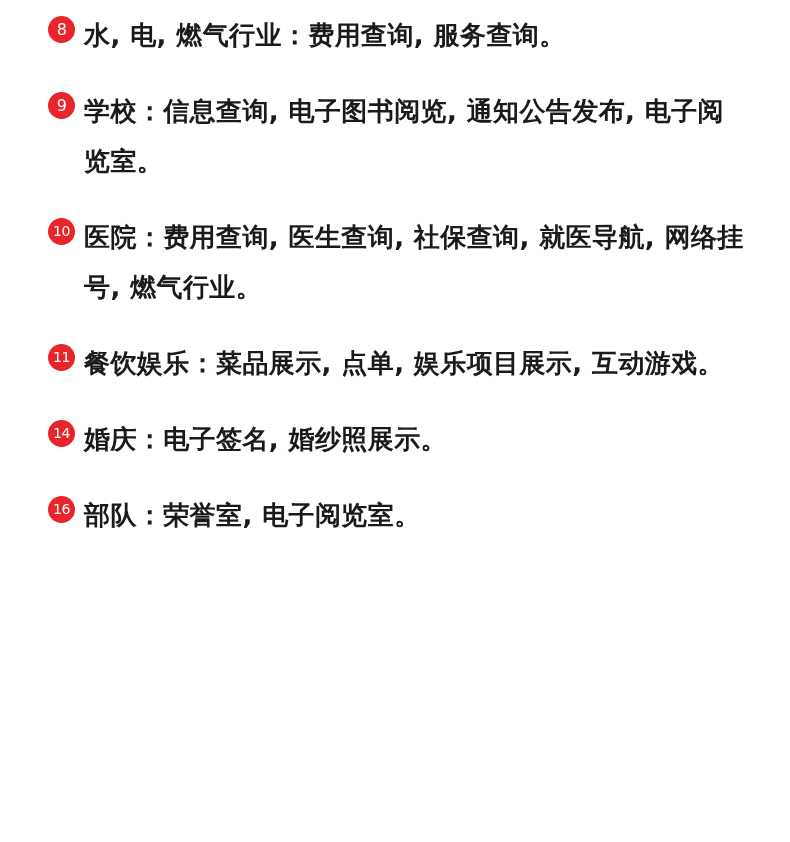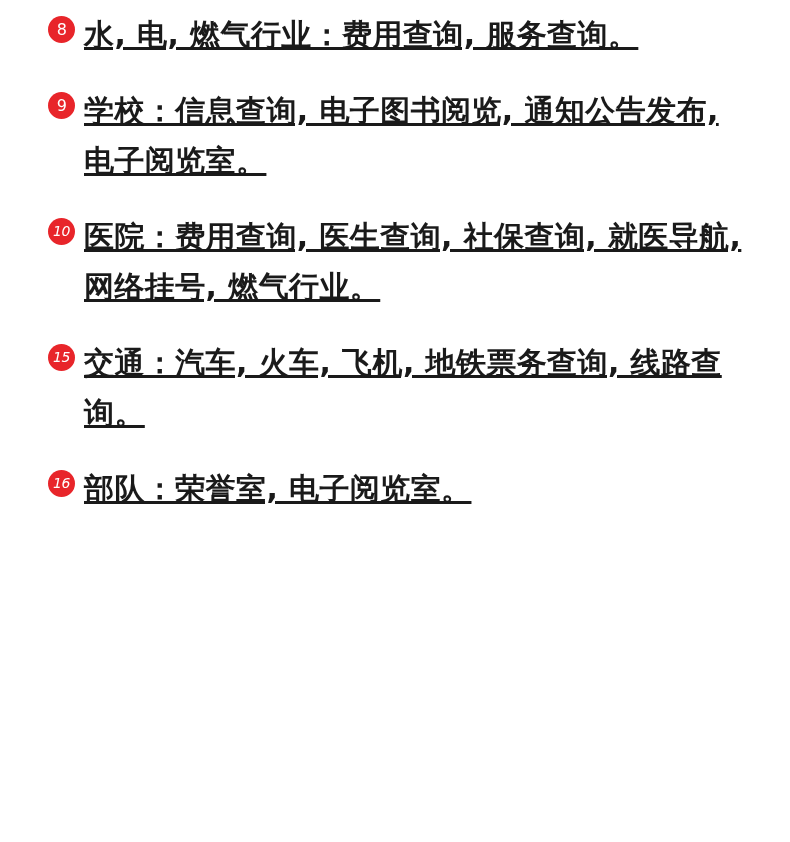--- a/index.html
+++ b/index.html
@@ -39,31 +39,29 @@
     font-size: 16px;
     line-height: 27px;
     text-align: center;
     margin-top: 6px;
     margin-right: 9px;
     font-family: "DejaVu Sans", sans-serif;
     letter-spacing: -0.5px;
   }
   .badge.two-digit {
     font-size: 14px;
-    font-style: italic;
   }
   .text {
     flex: 1 1 auto;
-    font-size: 30px;
+    font-size: 26px;
     line-height: 50px;
     font-weight: bold;
     letter-spacing: 0.4px;
     font-family: "DejaVu Sans", "Liberation Sans", sans-serif;
     word-break: break-all;
-    text-decoration: underline;
   }
 </style>
 </head>
 <body>
 
 <div class="doc">
 
   <div class="item">
     <span class="badge">8</span>
     <span class="text">水, 电, 燃气行业：费用查询, 服务查询。</span>
@@ -72,27 +70,31 @@
   <div class="item">
     <span class="badge">9</span>
     <span class="text">学校：信息查询, 电子图书阅览, 通知公告发布, 电子阅览室。</span>
   </div>
 
   <div class="item">
     <span class="badge two-digit">10</span>
     <span class="text">医院：费用查询, 医生查询, 社保查询, 就医导航, 网络挂号, 燃气行业。</span>
   </div>
 
-
+  <div class="item">
+    <span class="badge two-digit">11</span>
+    <span class="text">餐饮娱乐：菜品展示, 点单, 娱乐项目展示, 互动游戏。</span>
+  </div>
 
 
 
   <div class="item">
-    <span class="badge two-digit">15</span>
-    <span class="text">交通：汽车, 火车, 飞机, 地铁票务查询, 线路查询。</span>
+    <span class="badge two-digit">14</span>
+    <span class="text">婚庆：电子签名, 婚纱照展示。</span>
   </div>
+
 
   <div class="item">
     <span class="badge two-digit">16</span>
     <span class="text">部队：荣誉室, 电子阅览室。</span>
   </div>
 
 </div>
 
 </body></html>

